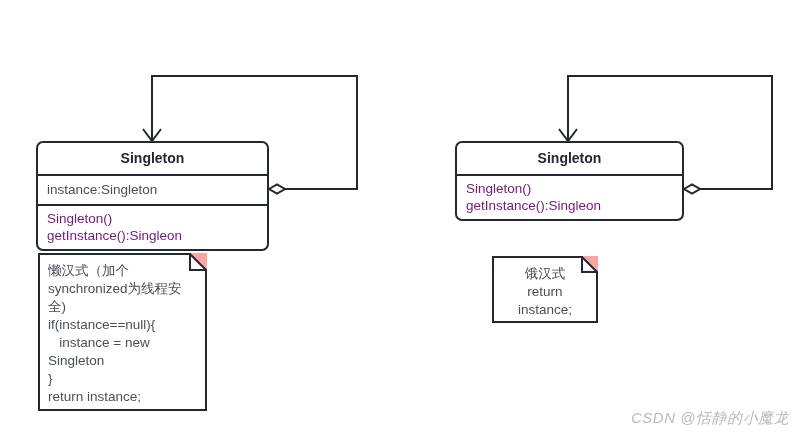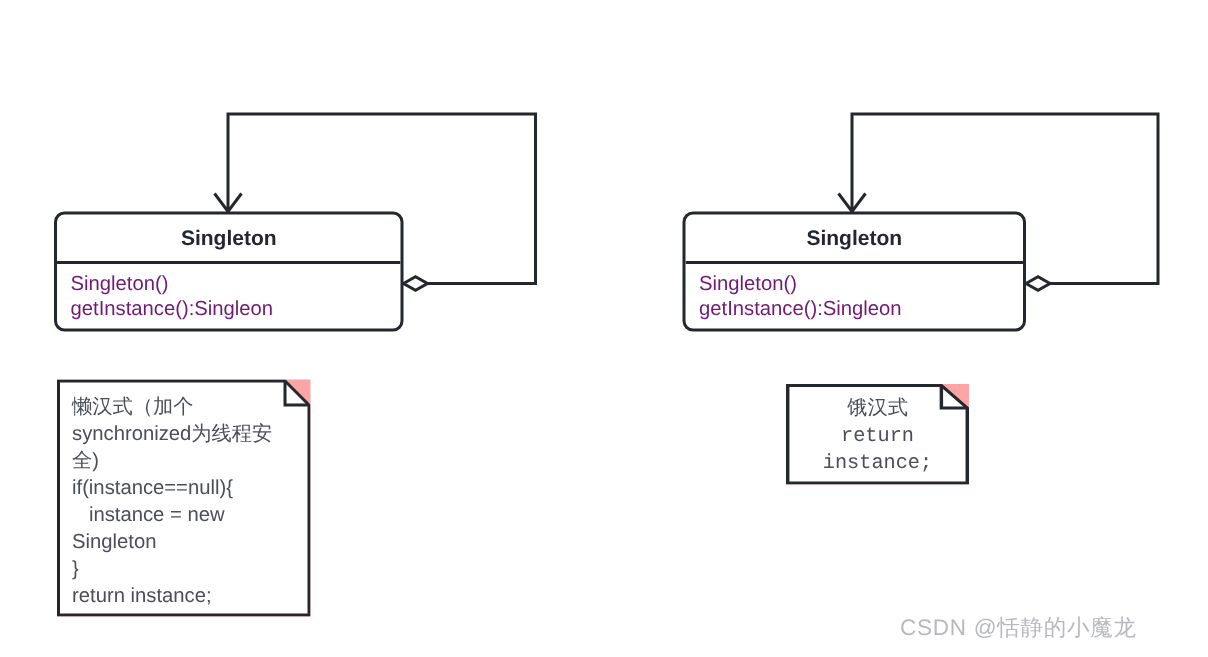--- a/index.html
+++ b/index.html
@@ -119,20 +119,23 @@
 
     <g>
       <polygon points="684,189 692,184.5 700,189 692,193.5" fill="#ffffff" stroke="#23272e" stroke-width="2" stroke-linejoin="miter"></polygon>
       <path d="M700,189 L772,189 L772,76 L568,76 L568,140" fill="none" stroke="#23272e" stroke-width="2" stroke-linejoin="miter"></path>
       <path d="M559,129 L568,141 L577,129" fill="none" stroke="#23272e" stroke-width="2" stroke-linecap="butt" stroke-linejoin="miter"></path>
     </g>
   </svg>
 
   <div class="class-box" style="left:36px; top:141px; width:233px;">
     <div class="class-title">Singleton</div>
+    <div class="class-attrs">
+      <div>instance:Singleton</div>
+    </div>
     <div class="class-ops">
       <div>Singleton()</div>
       <div>getInstance():Singleon</div>
     </div>
   </div>
 
   <div class="class-box" style="left:455px; top:141px; width:229px;">
     <div class="class-title">Singleton</div>
     <div class="class-ops">
       <div>Singleton()</div>
@@ -148,25 +151,25 @@
     <div class="note-text">懒汉式（加个
 synchronized为线程安
 全)
 if(instance==null){
    instance = new
 Singleton
 }
 return instance;</div>
   </div>
 
-  <div class="note-box note-right" style="left:524px; top:256px; width:122px; height:67px;font-family:Liberation Mono, monospace;">
+  <div class="note-box note-right" style="left:492px; top:256px; width:106px; height:67px;">
     <svg class="note-svg" viewBox="0 0 106 67" preserveAspectRatio="none">
       <path d="M1,1 L90,1 L105,16 L105,66 L1,66 Z" fill="#ffffff" stroke="#23272e" stroke-width="2" stroke-linejoin="miter"></path>
       <path d="M90,1 L90,16 L105,16" fill="none" stroke="#23272e" stroke-width="2" stroke-linejoin="miter"></path>
     </svg>
     <div class="note-text">饿汉式
 return
 instance;</div>
   </div>
 
-  <div class="watermark" style="left:600px; top:409px;">CSDN @恬静的小魔龙</div>
+  <div class="watermark" style="left:631px; top:409px;font-style:italic;">CSDN @恬静的小魔龙</div>
 
 </div>
 
 </body></html>

